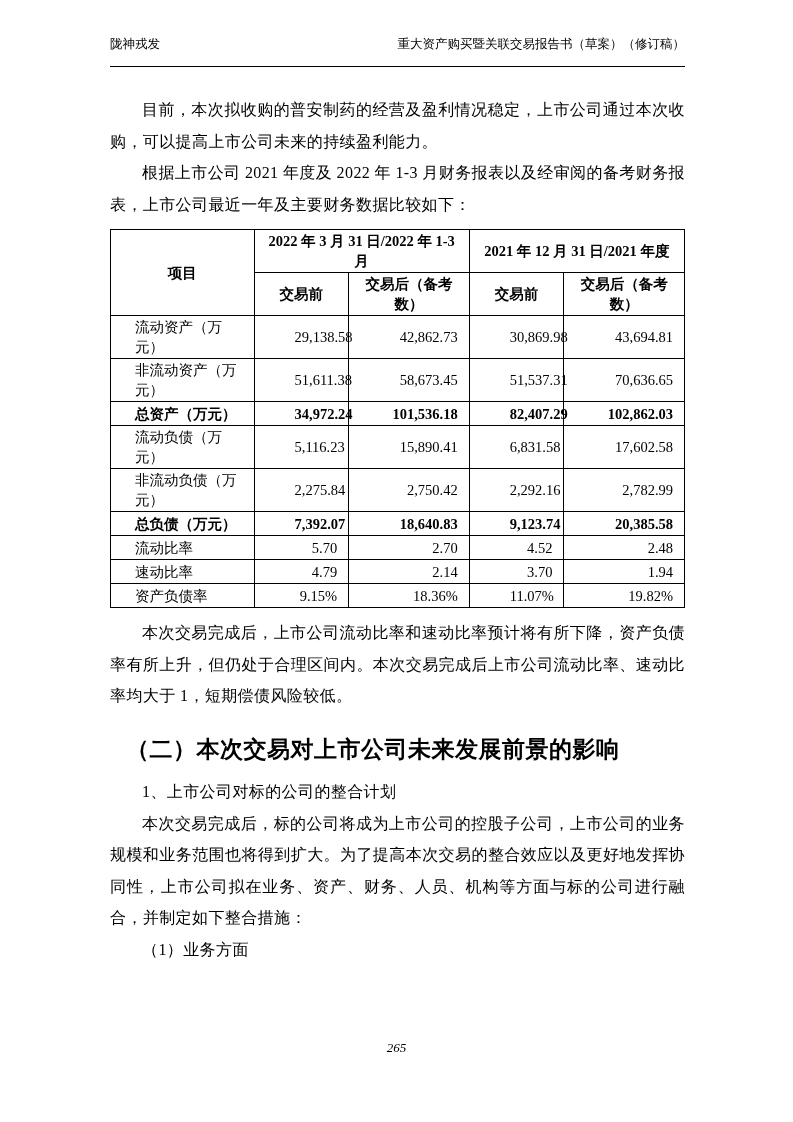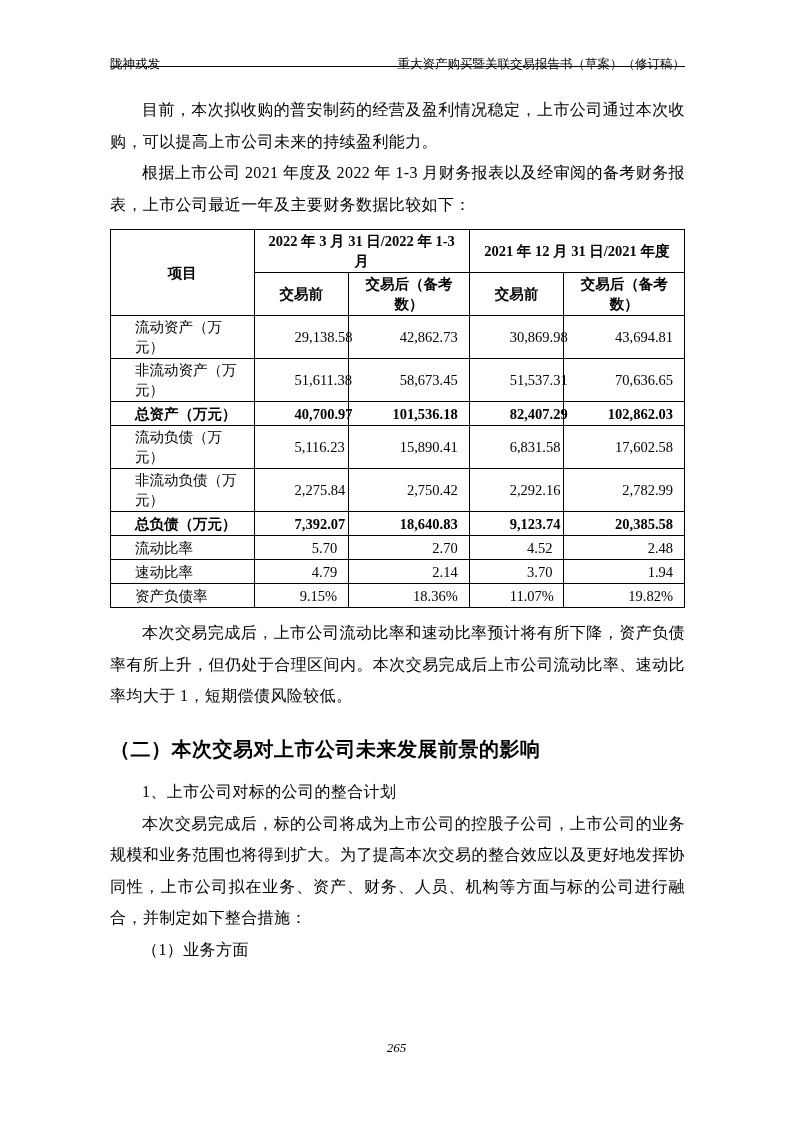--- a/index.html
+++ b/index.html
@@ -7,40 +7,40 @@
   .page {
     position:relative;
     width:793px; height:1122px;
     margin:0 auto;
     background:#ffffff;
     color:#000;
     font-family:"Liberation Serif","DejaVu Serif",serif;
     overflow:hidden;
   }
   .doc-header {
-    position:absolute; top:56px; left:110px; right:108px;
+    position:absolute; top:36px; left:110px; right:108px;
     display:flex; justify-content:space-between; align-items:flex-end;
     font-size:12.5px; line-height:16px;
   }
   .header-rule {
     position:absolute; top:66px; left:110px; right:108px;
     border-top:1.8px solid #000;
   }
   .doc-body {
     position:absolute; top:94px; left:110px; right:108px;
     font-size:16px; line-height:31.5px;
     text-align:justify; letter-spacing:0.4px;
   }
   .para { text-indent:2em; }
   .para.no-indent { text-indent:0; }
   .section-heading {
     font-family:"Liberation Sans","DejaVu Sans",sans-serif;
-    font-weight:bold; font-size:20px;
+    font-weight:bold; font-size:23px;
     margin-top:22px; margin-bottom:11px;
-    text-indent:0; letter-spacing:0.5px;
+    text-indent:0; letter-spacing:0.5px;margin-left:16px;
   }
   table.fin-table {
     width:100%; border-collapse:collapse;
     margin:9px 0 9px 0;
     font-size:14.5px; letter-spacing:0;
     table-layout:fixed;
   }
   .fin-table th, .fin-table td {
     border:1px solid #000;
     height:24px;
@@ -108,21 +108,21 @@
         </tr>
         <tr>
           <td class="label">非流动资产（万元）</td>
           <td class="num">51,611.38</td>
           <td class="num">58,673.45</td>
           <td class="num">51,537.31</td>
           <td class="num">70,636.65</td>
         </tr>
         <tr class="bold-row">
           <td class="label">总资产（万元）</td>
-          <td class="num">40,700.97</td>
+          <td class="num">34,972.24</td>
           <td class="num">101,536.18</td>
           <td class="num">82,407.29</td>
           <td class="num">102,862.03</td>
         </tr>
         <tr>
           <td class="label">流动负债（万元）</td>
           <td class="num">5,116.23</td>
           <td class="num">15,890.41</td>
           <td class="num">6,831.58</td>
           <td class="num">17,602.58</td>

